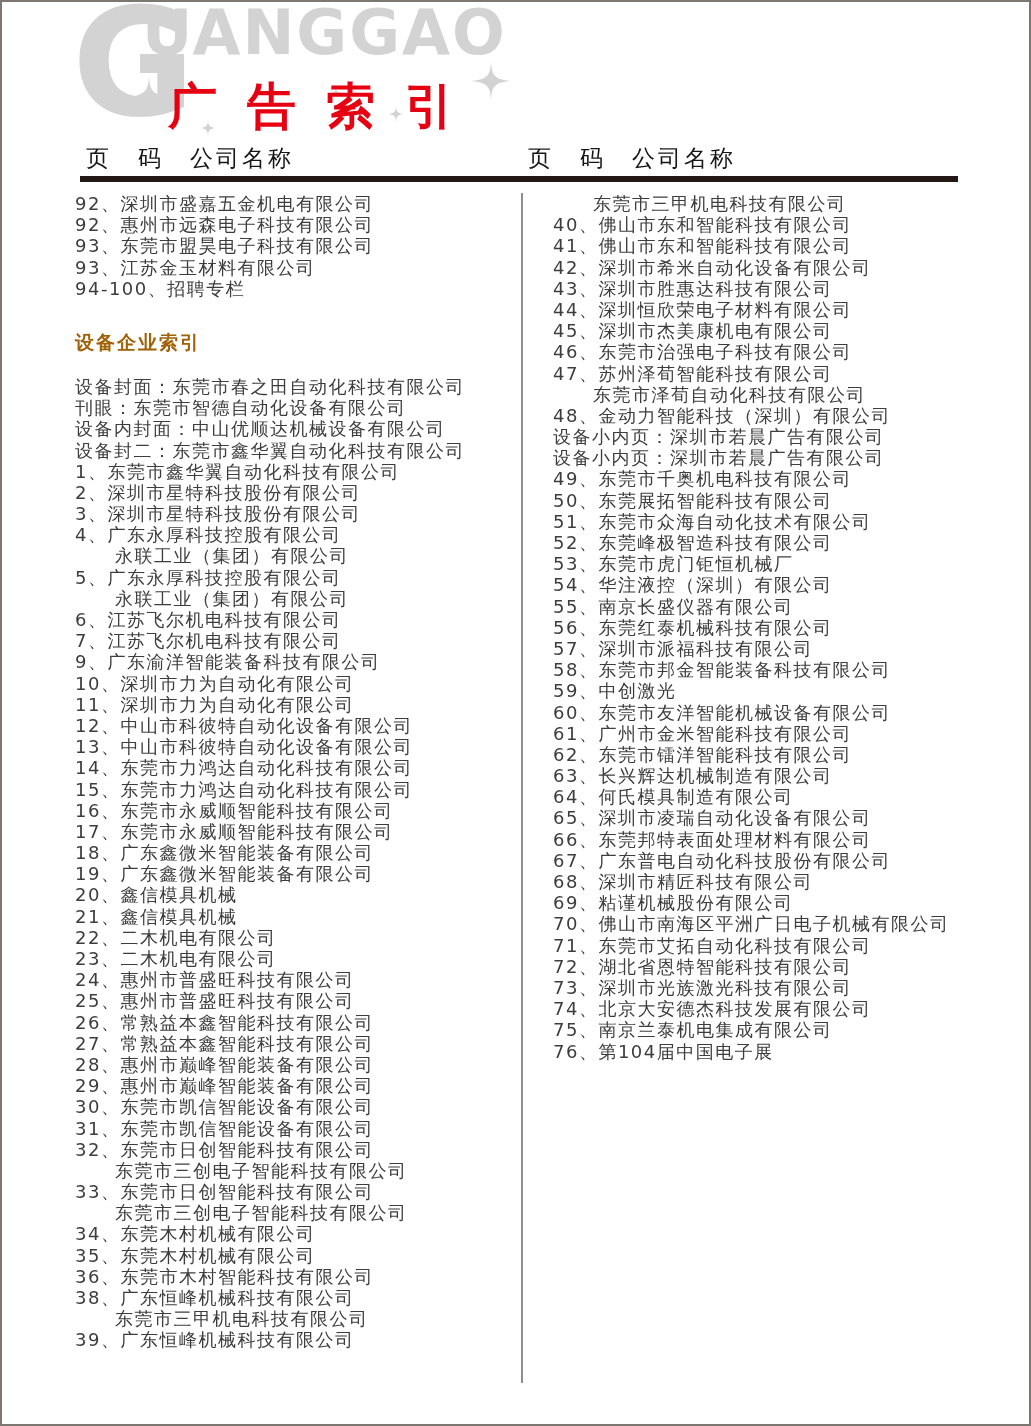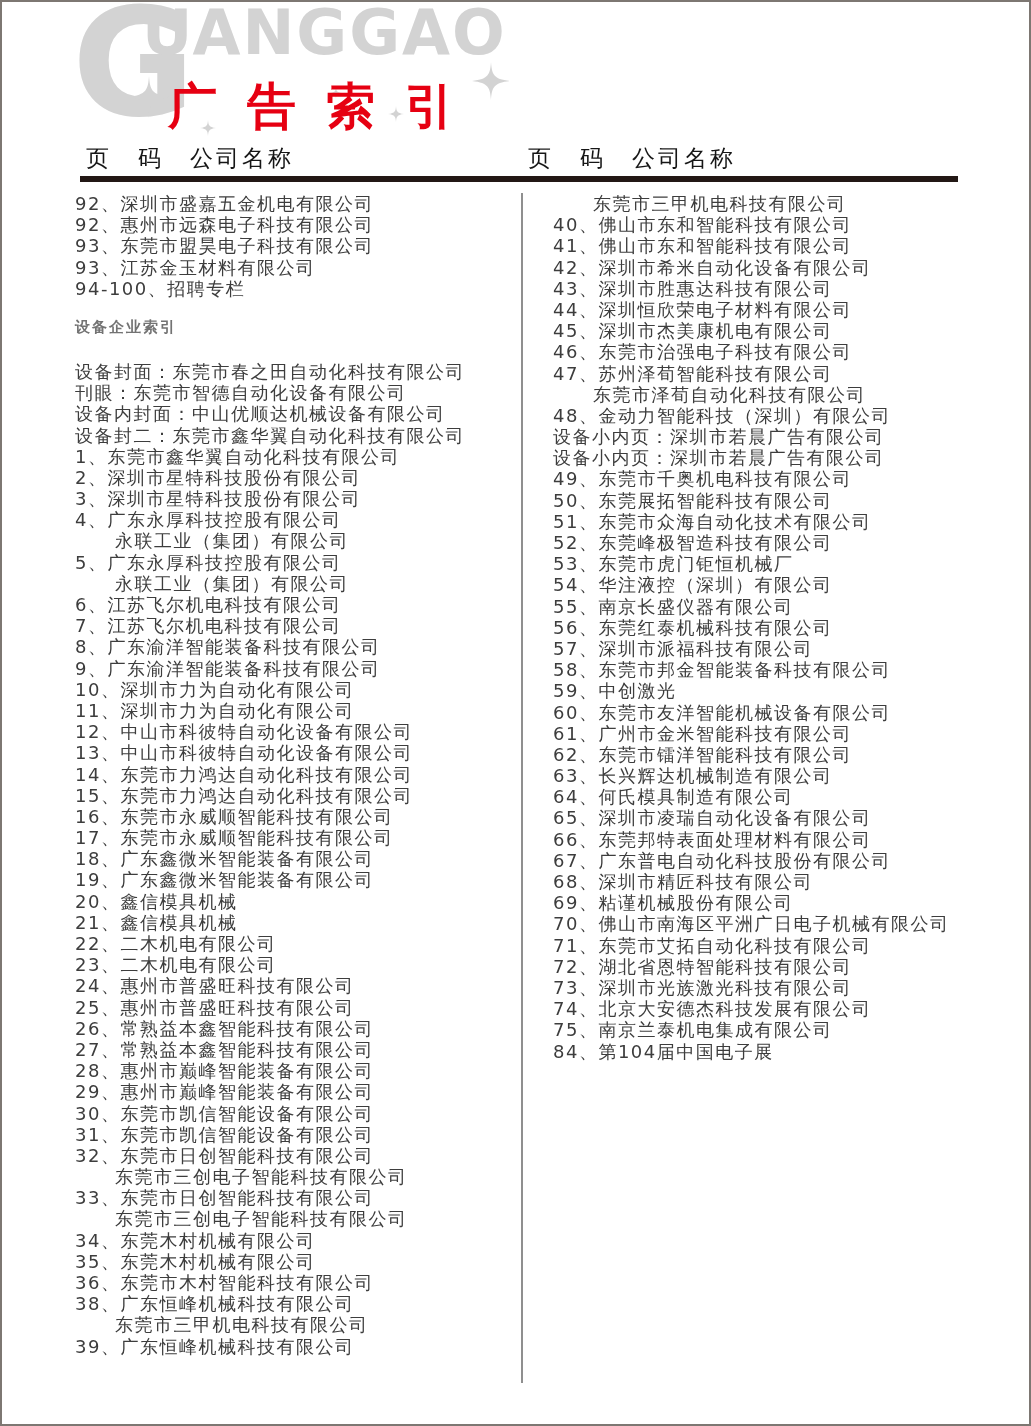--- a/index.html
+++ b/index.html
@@ -47,22 +47,22 @@
   
   .col{
     position:absolute;top:193px;width:440px;
     font-size:18px;color:#3d3d3d;letter-spacing:1.5px;
   }
   .col.left{left:75px;}
   .col.right{left:553px;}
   .line{height:21.2px;line-height:21.2px;white-space:nowrap;}
   .line.indent{padding-left:40px;}
   .section-title{
-    margin:16px 0 22px 0;height:24px;line-height:24px;
-    font-size:15px;font-weight:bold;color:#737373;letter-spacing:2px;
+    margin:31px 0 22px 0;height:24px;line-height:24px;
+    font-size:19px;font-weight:bold;color:#a16207;letter-spacing:2px;
   }
 </style>
 </head>
 <body>
 
 <div class="logo-g">G</div>
 <div class="logo-word">UANGGAO</div>
 <div>
     <span class="sparkle" style="left: 128px; top: 76px; width: 42px; height: 42px;"><svg viewBox="0 0 24 24" width="100%" height="100%">
         <path d="M12 0 C12.6 7.5 13.2 10.8 24 12 C13.2 13.2 12.6 16.5 12 24 C11.4 16.5 10.8 13.2 0 12 C10.8 10.8 11.4 7.5 12 0 Z" fill="#d3d3d3"></path>
@@ -104,21 +104,20 @@
       <div class="line">设备封二：东莞市鑫华翼自动化科技有限公司</div>
       <div class="line">1、东莞市鑫华翼自动化科技有限公司</div>
       <div class="line">2、深圳市星特科技股份有限公司</div>
       <div class="line">3、深圳市星特科技股份有限公司</div>
       <div class="line">4、广东永厚科技控股有限公司</div>
       <div class="line indent">永联工业（集团）有限公司</div>
       <div class="line">5、广东永厚科技控股有限公司</div>
       <div class="line indent">永联工业（集团）有限公司</div>
       <div class="line">6、江苏飞尔机电科技有限公司</div>
       <div class="line">7、江苏飞尔机电科技有限公司</div>
-      <div class="line">8、广东渝洋智能装备科技有限公司</div>
       <div class="line">9、广东渝洋智能装备科技有限公司</div>
       <div class="line">10、深圳市力为自动化有限公司</div>
       <div class="line">11、深圳市力为自动化有限公司</div>
       <div class="line">12、中山市科彼特自动化设备有限公司</div>
       <div class="line">13、中山市科彼特自动化设备有限公司</div>
       <div class="line">14、东莞市力鸿达自动化科技有限公司</div>
       <div class="line">15、东莞市力鸿达自动化科技有限公司</div>
       <div class="line">16、东莞市永威顺智能科技有限公司</div>
       <div class="line">17、东莞市永威顺智能科技有限公司</div>
       <div class="line">18、广东鑫微米智能装备有限公司</div>
@@ -183,17 +182,17 @@
       <div class="line">66、东莞邦特表面处理材料有限公司</div>
       <div class="line">67、广东普电自动化科技股份有限公司</div>
       <div class="line">68、深圳市精匠科技有限公司</div>
       <div class="line">69、粘谨机械股份有限公司</div>
       <div class="line">70、佛山市南海区平洲广日电子机械有限公司</div>
       <div class="line">71、东莞市艾拓自动化科技有限公司</div>
       <div class="line">72、湖北省恩特智能科技有限公司</div>
       <div class="line">73、深圳市光族激光科技有限公司</div>
       <div class="line">74、北京大安德杰科技发展有限公司</div>
       <div class="line">75、南京兰泰机电集成有限公司</div>
-      <div class="line">84、第104届中国电子展</div>
+      <div class="line">76、第104届中国电子展</div>
     </div>
 </div>
 
 <div class="page-frame"></div>
 
 </body></html>

